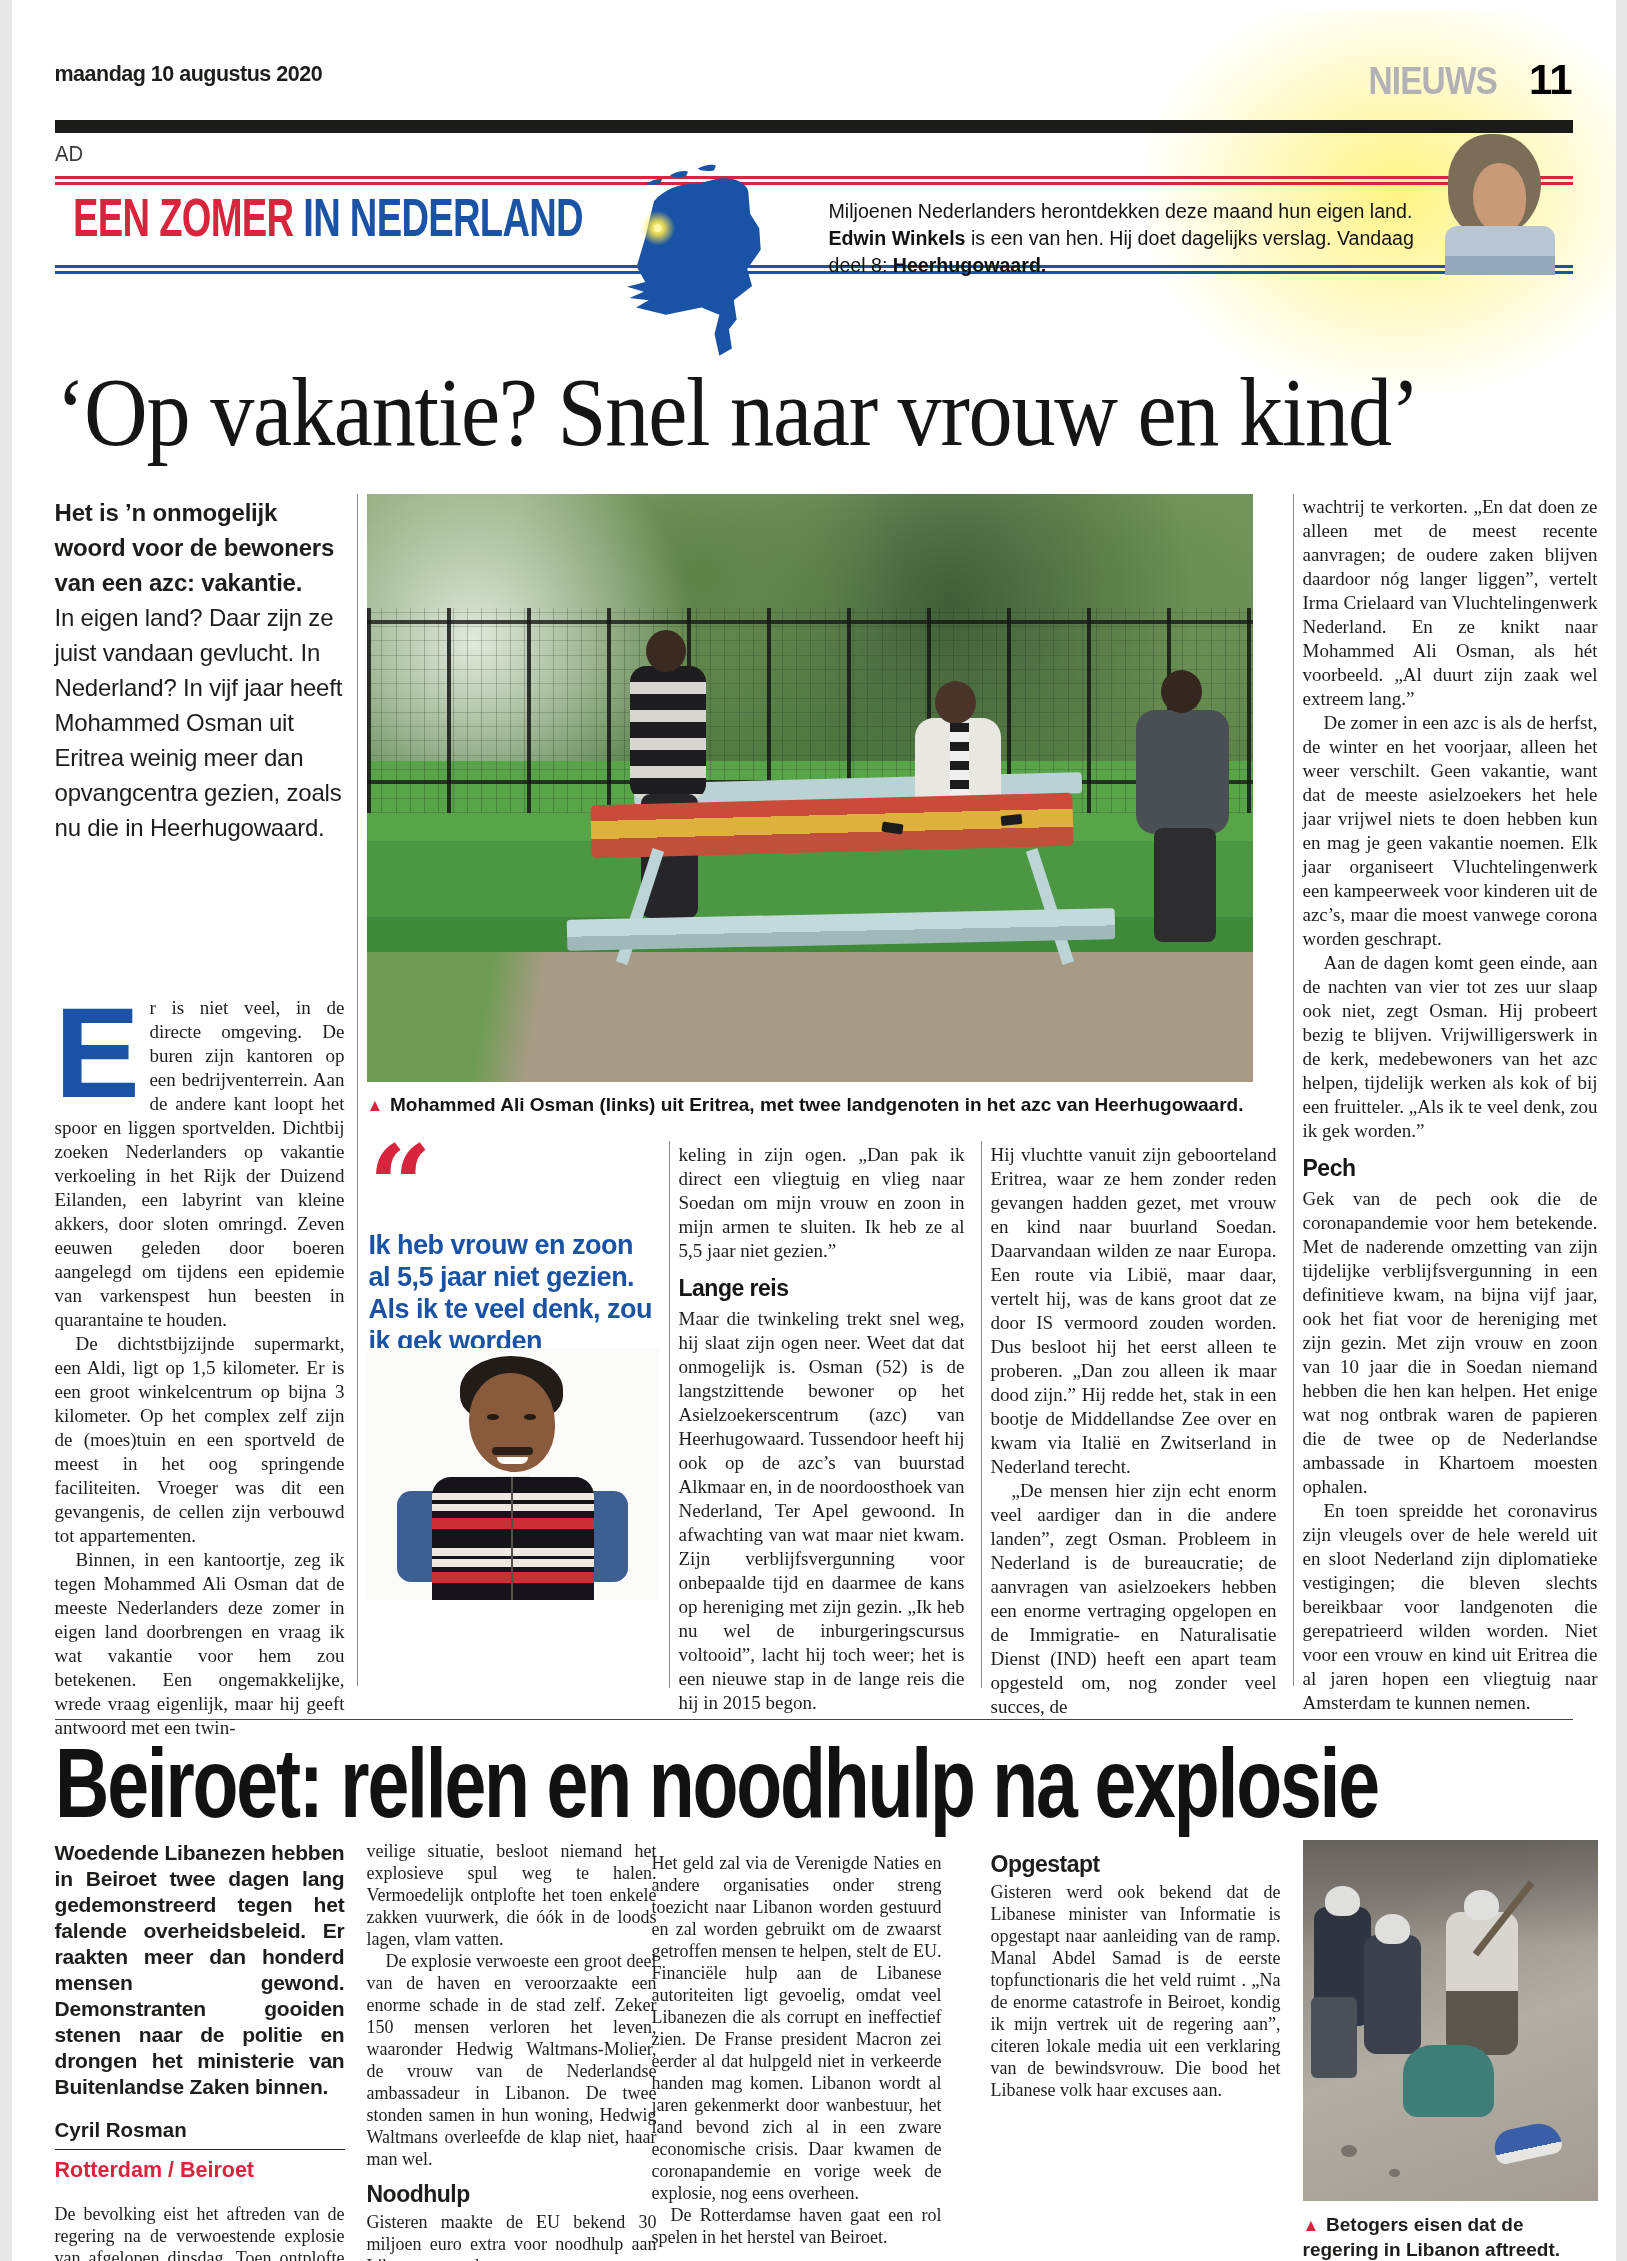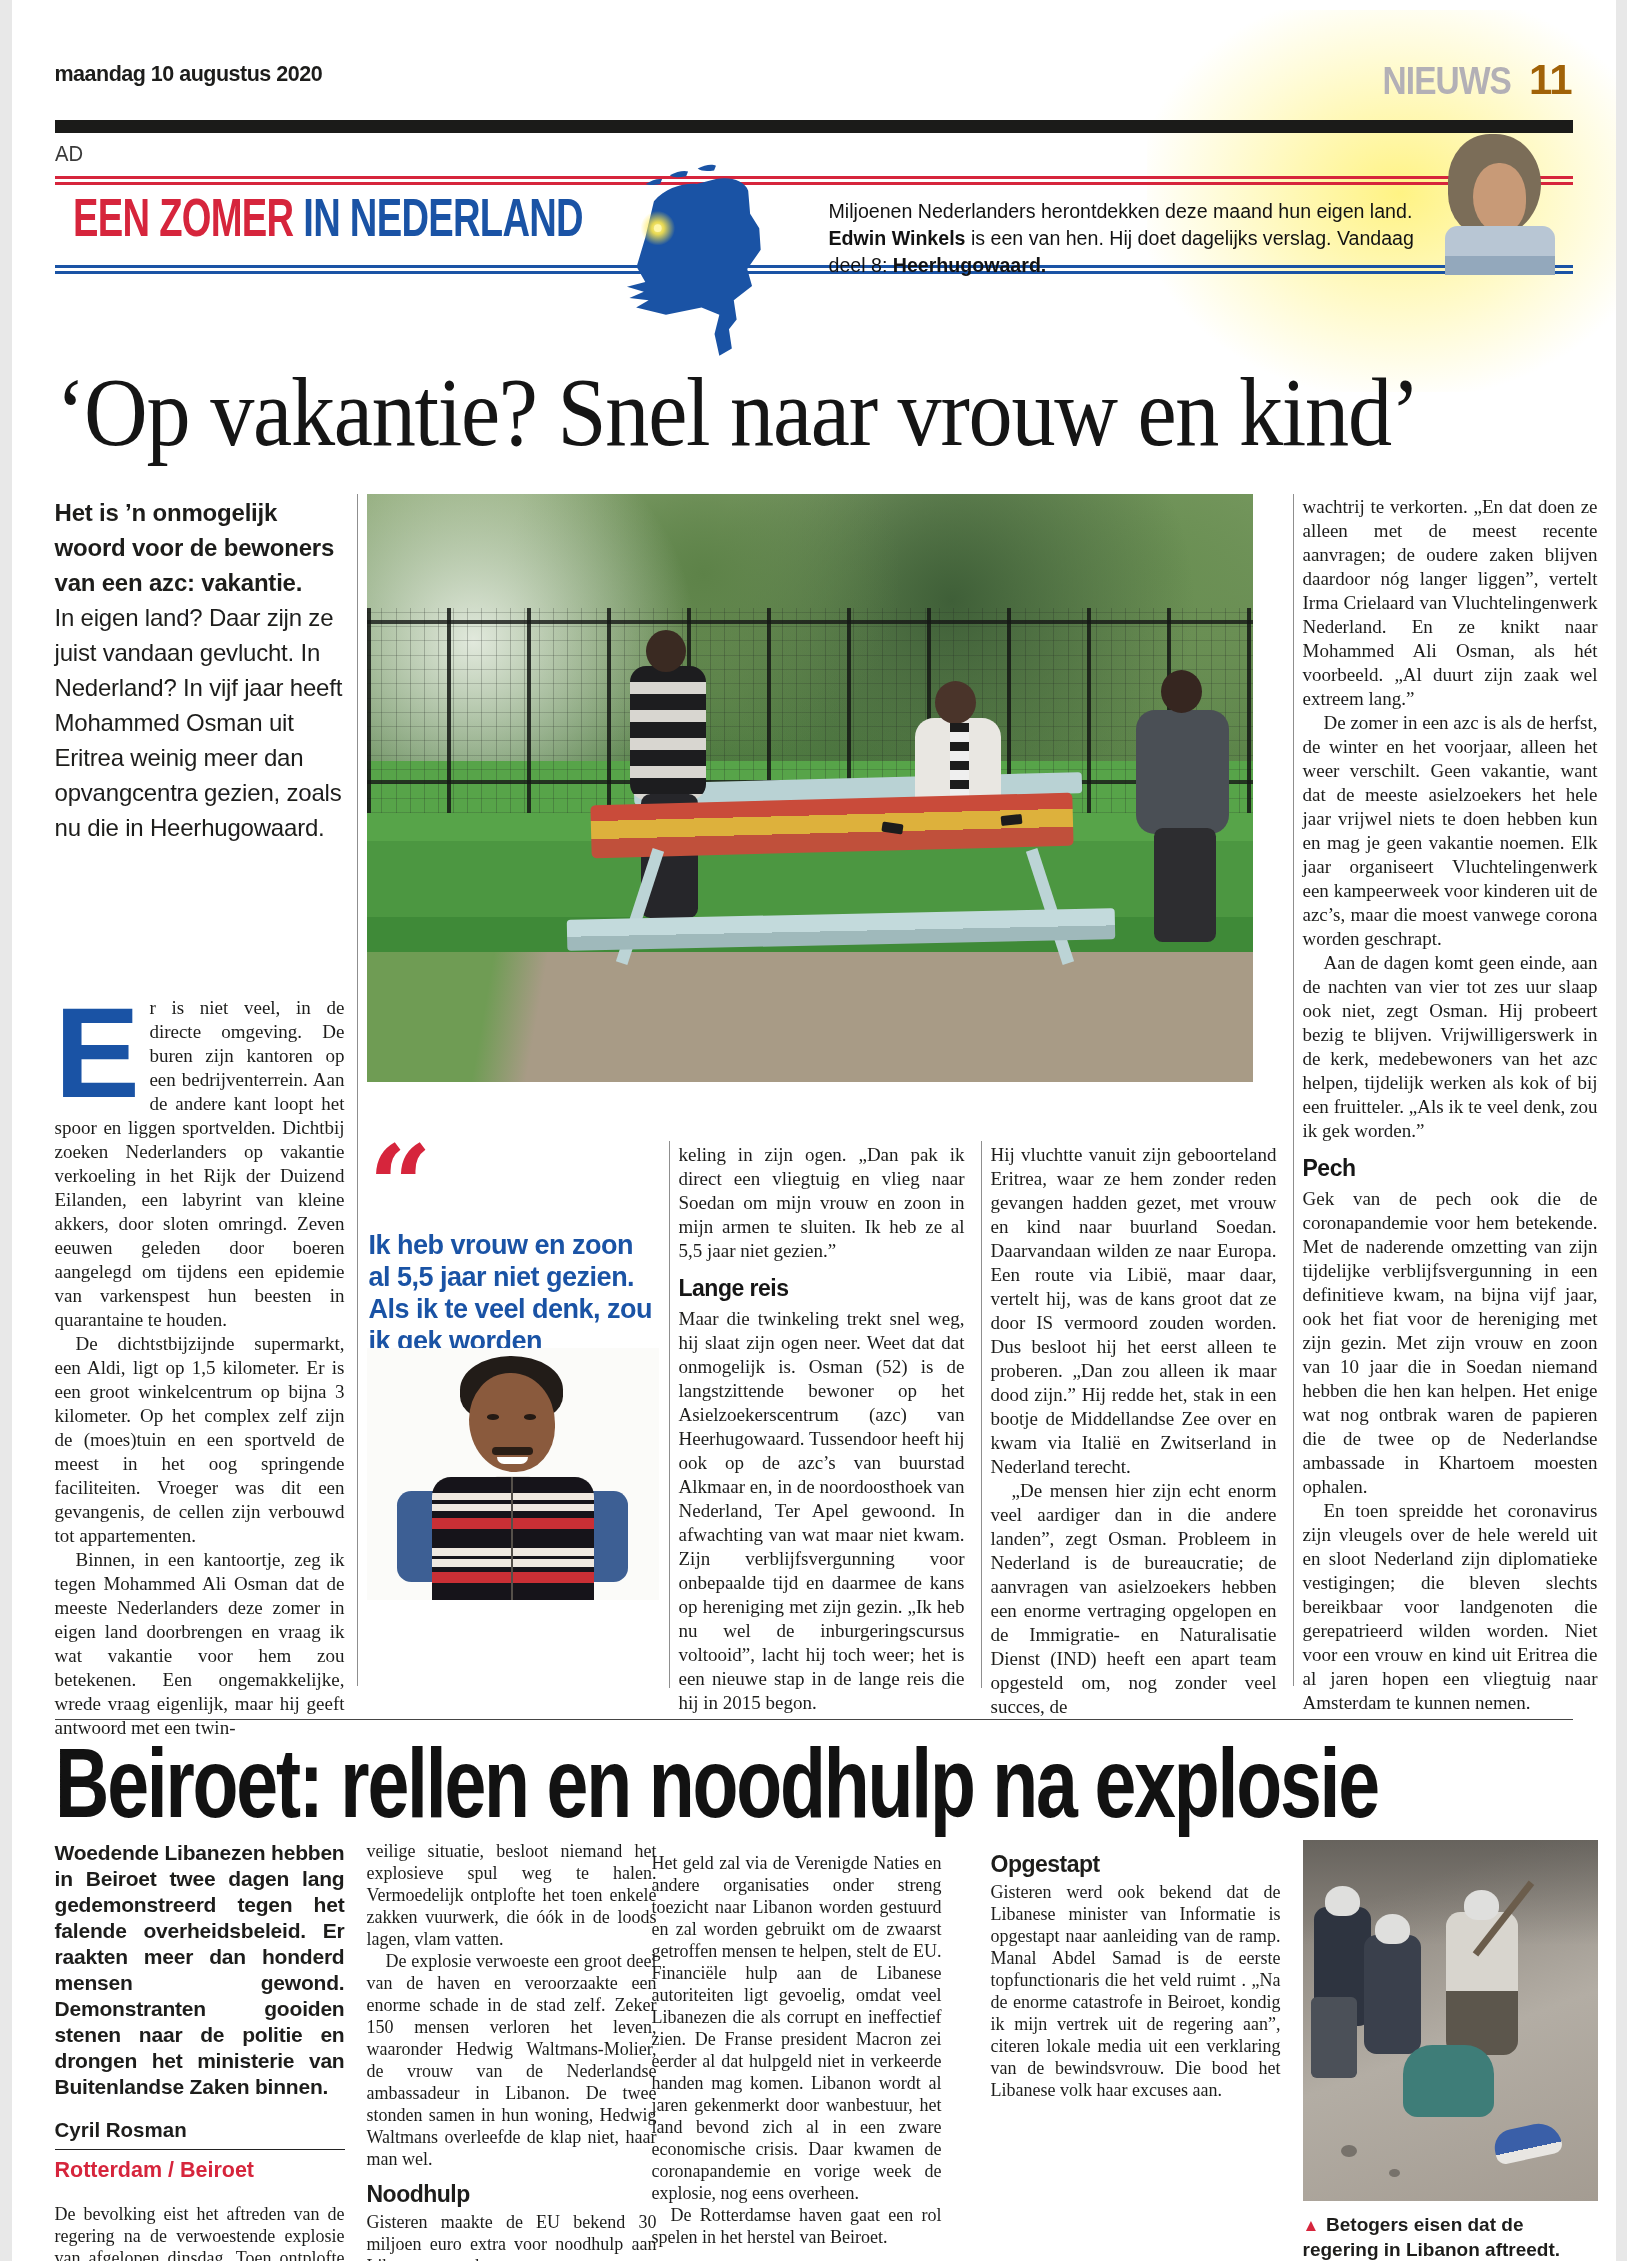--- a/index.html
+++ b/index.html
@@ -7,21 +7,21 @@
         font-family:"Liberation Sans",sans-serif;color:#1d1d1b;margin:0 auto;}
   .abs{position:absolute;}
 
   
   .glow{left:1135px;top:9.5px;width:506px;height:382px;z-index:0;
         background:radial-gradient(ellipse at 50% 48%, rgba(255,241,110,.85), rgba(255,247,170,.42) 52%, rgba(255,255,255,0) 74%);}
   .hdr-date{left:43px;top:62px;font-weight:bold;font-size:21.5px;letter-spacing:-0.5px;z-index:2;}
   .hdr-right{right:44px;top:56px;display:flex;align-items:baseline;gap:18px;z-index:2;}
   .hdr-section{font-weight:bold;font-size:38px;color:#b3b0b6;letter-spacing:-1px;
                transform:scaleX(.88);transform-origin:right bottom;}
-  .hdr-num{font-weight:bold;font-size:42px;color:#a16207;letter-spacing:-1px;}
+  .hdr-num{font-weight:bold;font-size:42px;color:#000000;letter-spacing:-1px;margin-left:14px;}
   .hdr-bar{left:43px;right:43px;top:120px;height:13px;background:#1b1b19;z-index:2;}
   .hdr-ad{left:43px;top:141px;font-size:22px;color:#3a3a3a;transform:scaleX(.92);transform-origin:left top;z-index:2;}
 
   
   .bn-red{left:43px;right:43px;top:176px;height:9px;z-index:1;
           background:linear-gradient(180deg,#d6253c 0 3.3px,rgba(0,0,0,0) 3.3px 5.7px,#d6253c 5.7px 9px);}
   .bn-blue{left:43px;right:43px;top:265px;height:9px;z-index:1;
           background:linear-gradient(180deg,#1a53a5 0 3.3px,rgba(0,0,0,0) 3.3px 5.7px,#1a53a5 5.7px 9px);}
   .bn-title{left:61px;top:191px;font-weight:800;font-size:53px;line-height:1;letter-spacing:-1px;
             transform:scaleX(.72);transform-origin:left top;white-space:nowrap;z-index:2;}
@@ -227,20 +227,23 @@
       <div class="ph-p3t"></div>
       <div class="ph-head ph-p3h"></div>
       <div class="ph-p3l"></div>
       <div class="ph-ttop"></div>
       <div class="ph-leg ph-legl"></div>
       <div class="ph-leg ph-legr"></div>
       <div class="ph-bfront"></div>
       <div class="ph-phone" style="left:515px;top:329px;transform:rotate(8deg);"></div>
       <div class="ph-phone" style="left:634px;top:321px;transform:rotate(-6deg);"></div>
     </div>
+    <div class="abs a1-cap">
+      <span class="tri">▲</span><span>Mohammed Ali Osman (links) uit Eritrea, met twee landgenoten in het azc van Heerhugowaard.</span>
+    </div>
 
     <div class="abs a1-quote">
       <div class="qmark">“</div>
       <div class="qtext">Ik heb vrouw en zoon al 5,5 jaar niet gezien. Als ik te veel denk, zou ik gek worden</div>
       <div class="qattr">– Mohammed Ali Osman</div>
     </div>
 
     <div class="abs a1-portrait">
       <div class="pt-hair"></div>
       <div class="pt-face"></div>

